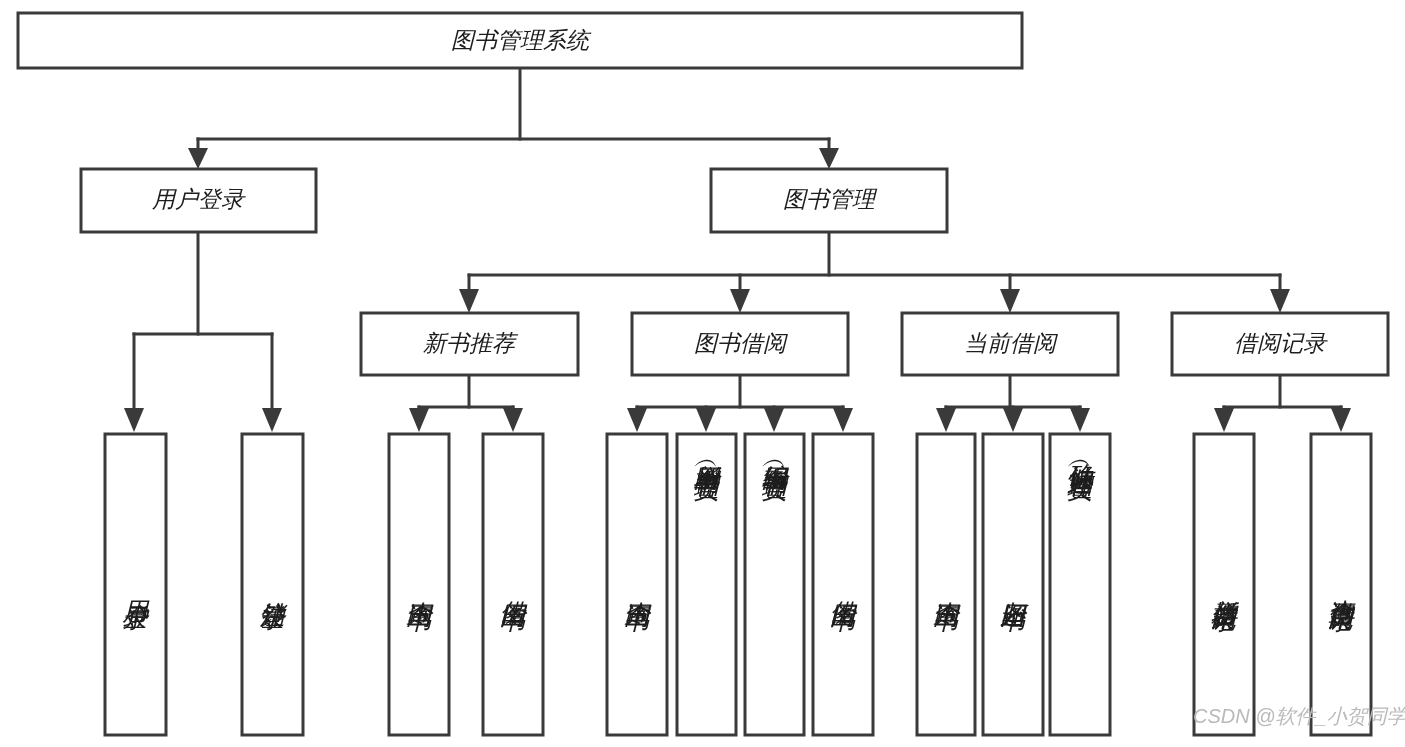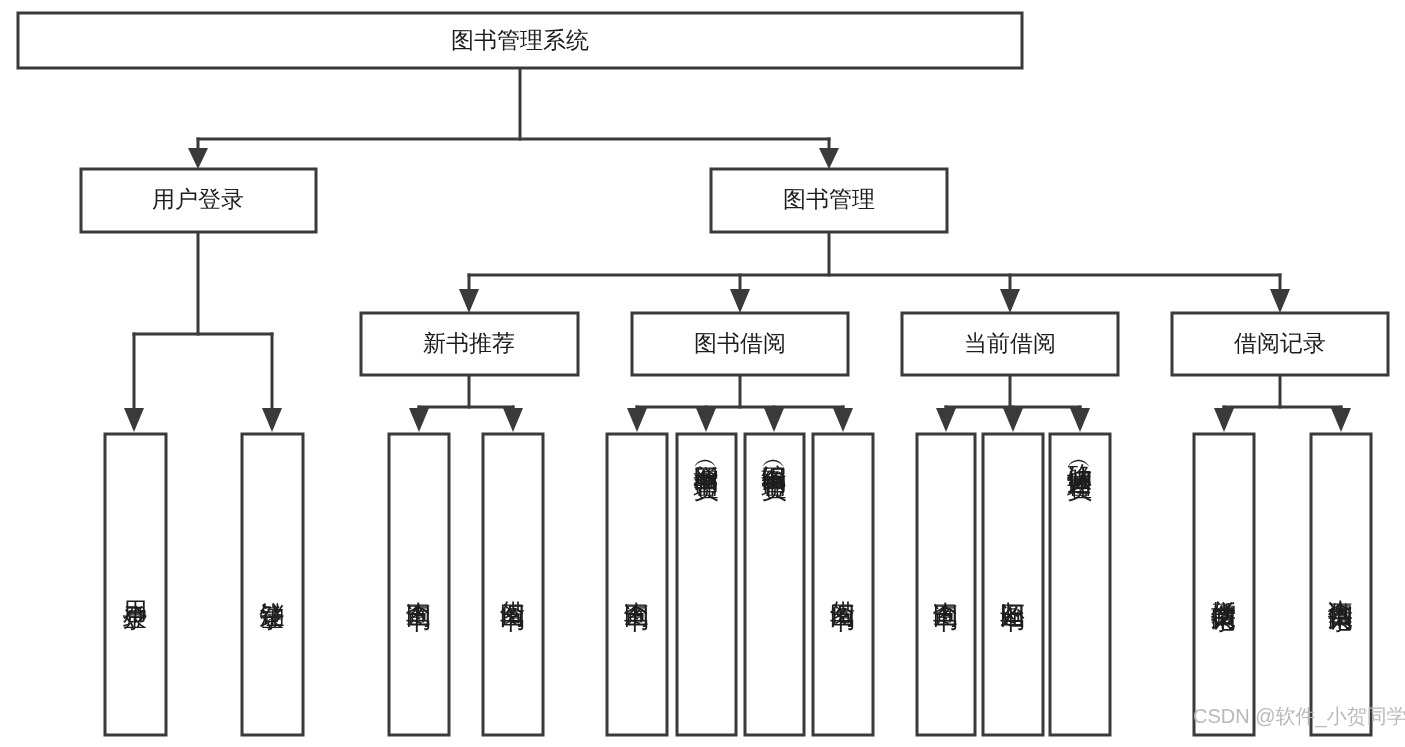--- a/index.html
+++ b/index.html
@@ -11,20 +11,21 @@
     width: 1405px;
     height: 747px;
     font-family: "Liberation Sans", "DejaVu Sans", sans-serif;
     overflow: hidden;
     position: relative;
   }
   #diagram-root {
     position: relative;
     width: 1405px;
     height: 747px;
+    font-style: italic;
   }
   svg#flowchart {
     position: absolute;
     top: 0;
     left: 0;
     width: 1405px;
     height: 747px;
     display: block;
   }
   .node-rect {

